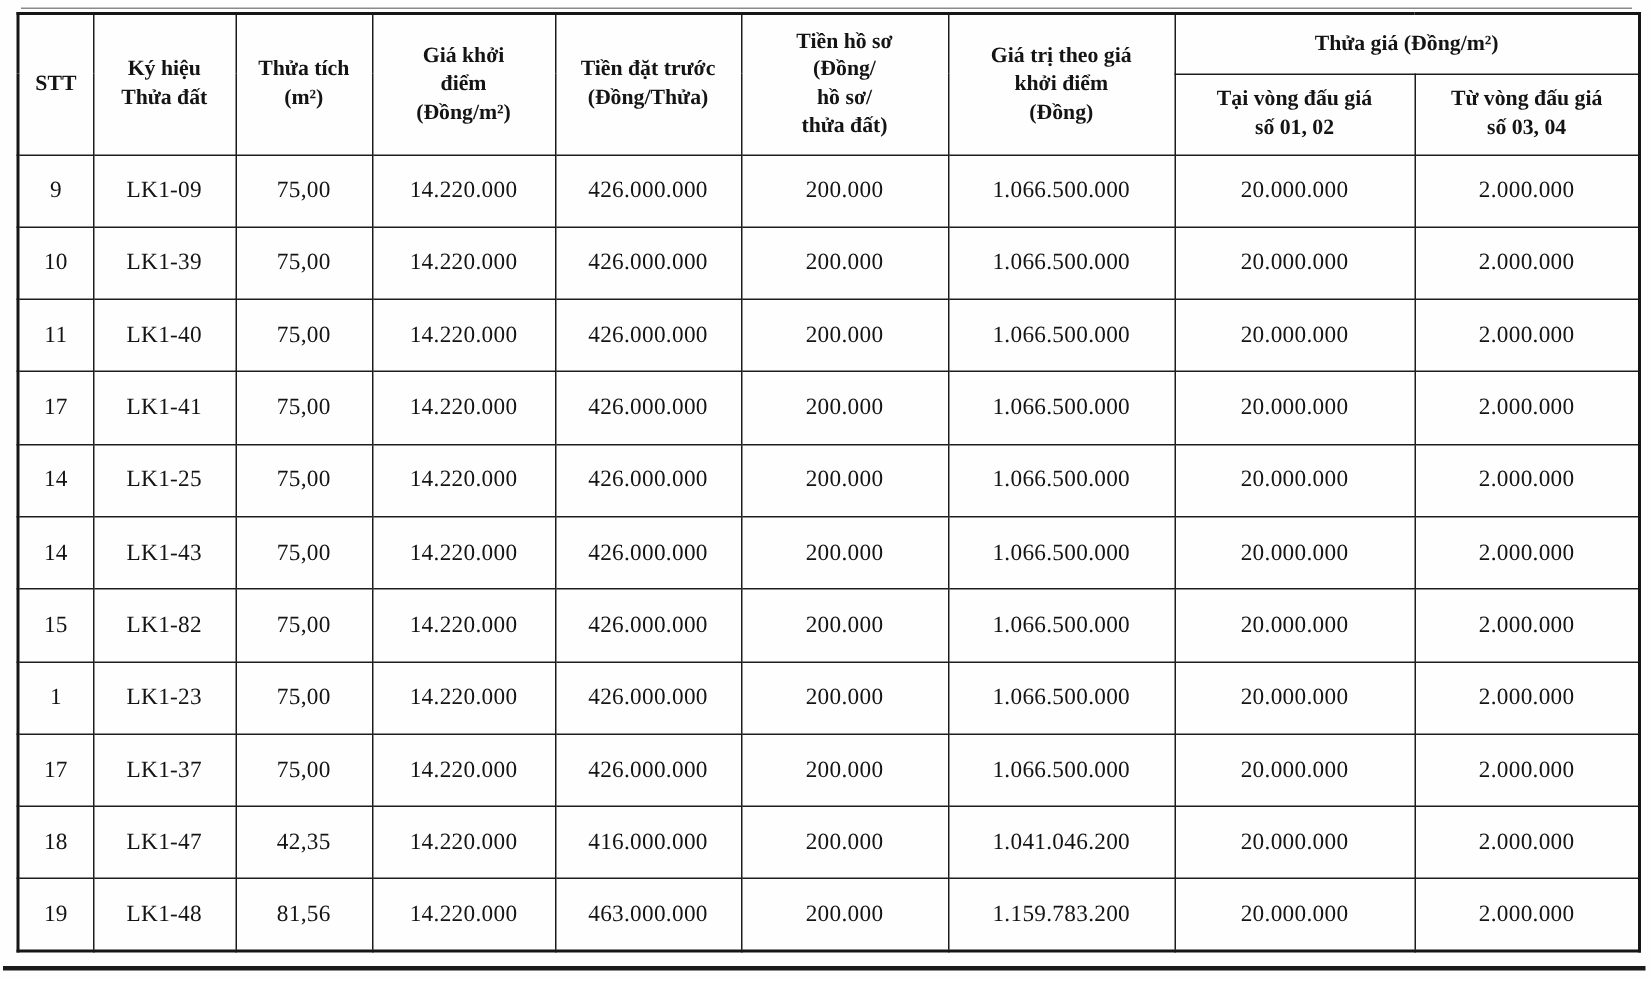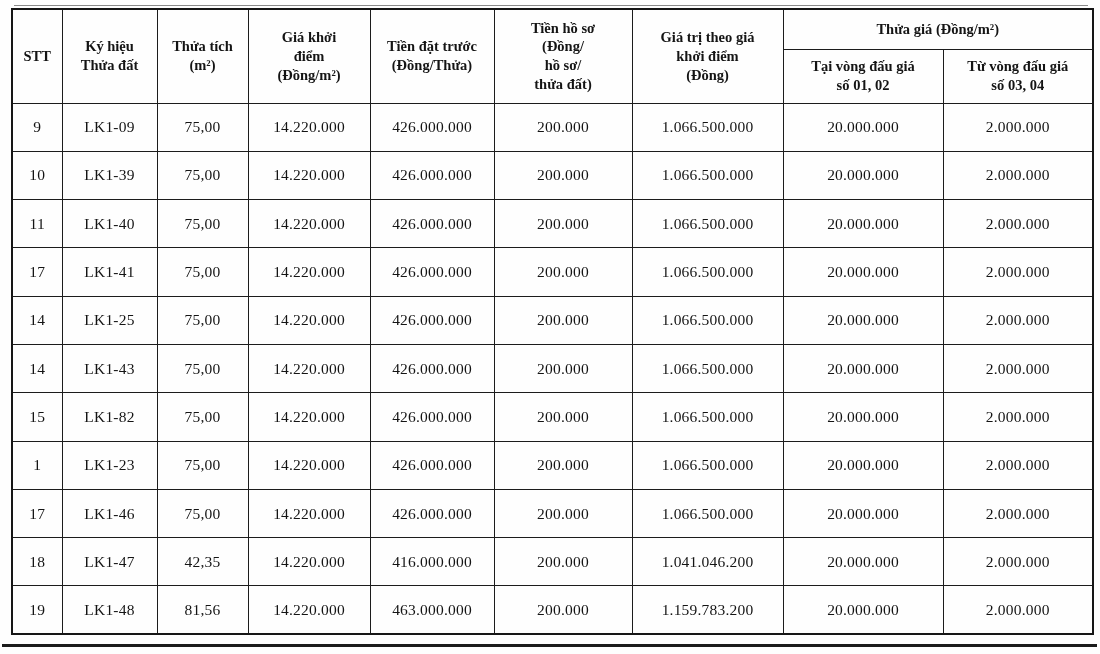--- a/index.html
+++ b/index.html
@@ -209,21 +209,21 @@
           <td>75,00</td>
           <td>14.220.000</td>
           <td>426.000.000</td>
           <td>200.000</td>
           <td>1.066.500.000</td>
           <td>20.000.000</td>
           <td>2.000.000</td>
         </tr>
         <tr>
           <td>17</td>
-          <td>LK1-46</td>
+          <td>LK1-37</td>
           <td>75,00</td>
           <td>14.220.000</td>
           <td>426.000.000</td>
           <td>200.000</td>
           <td>1.066.500.000</td>
           <td>20.000.000</td>
           <td>2.000.000</td>
         </tr>
         <tr>
           <td>18</td>

